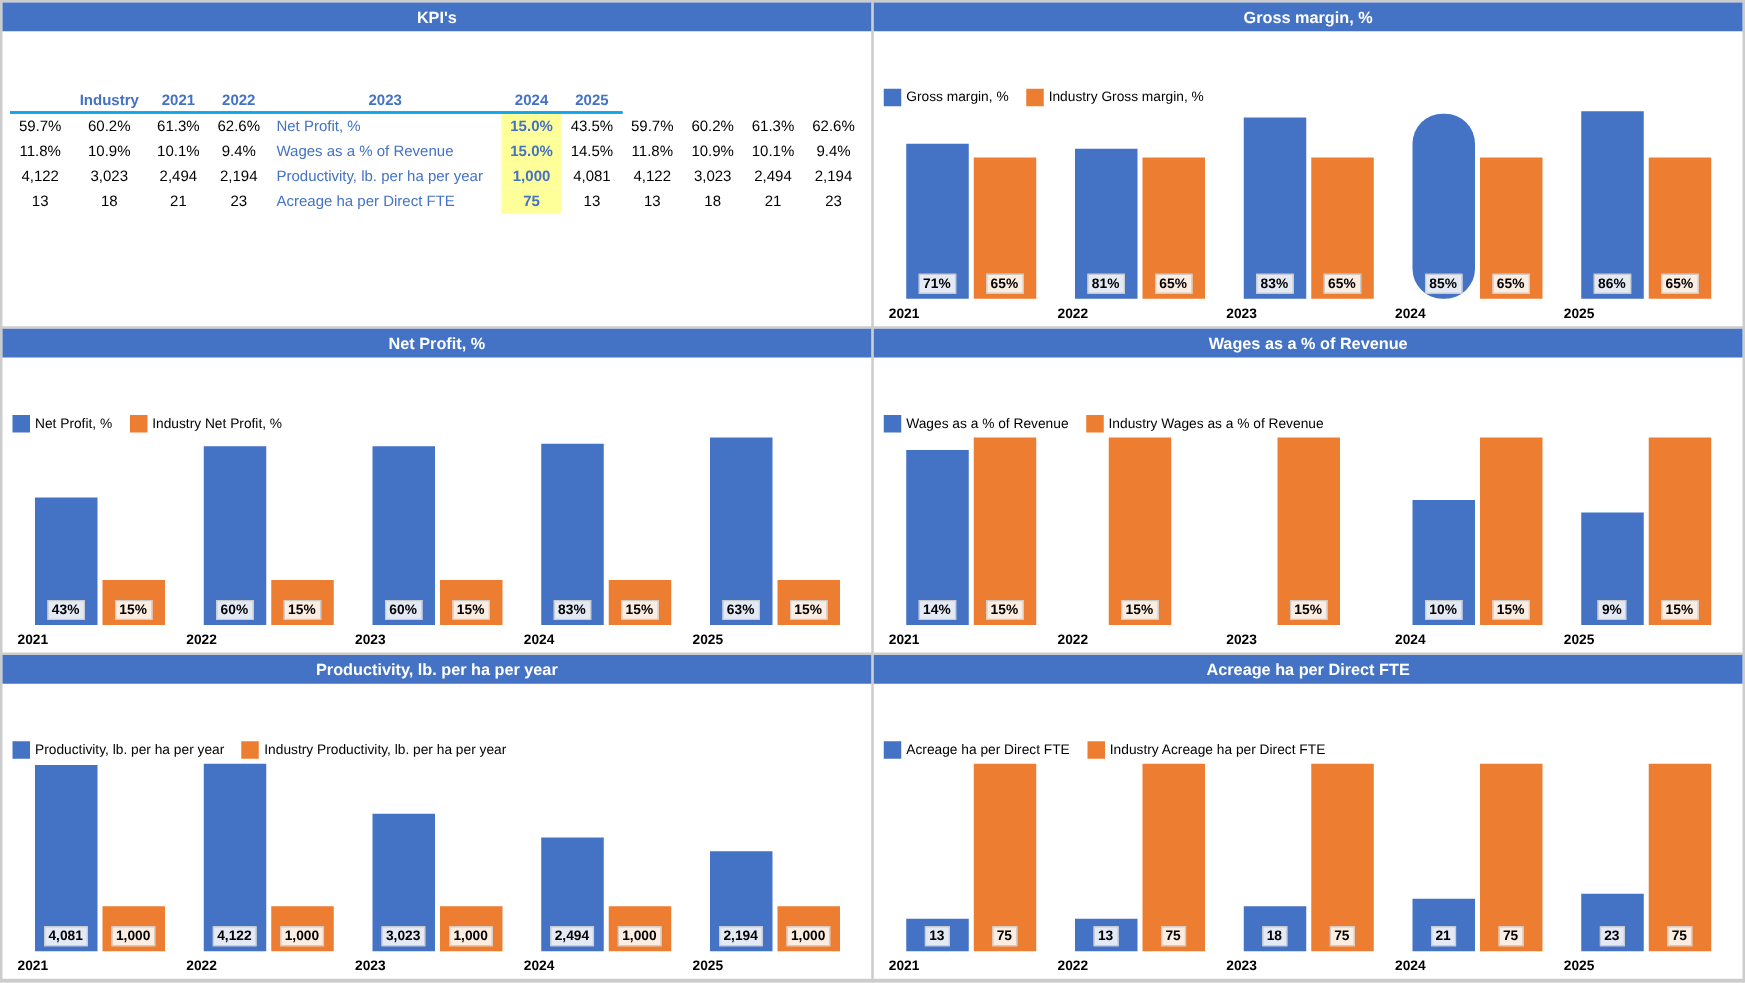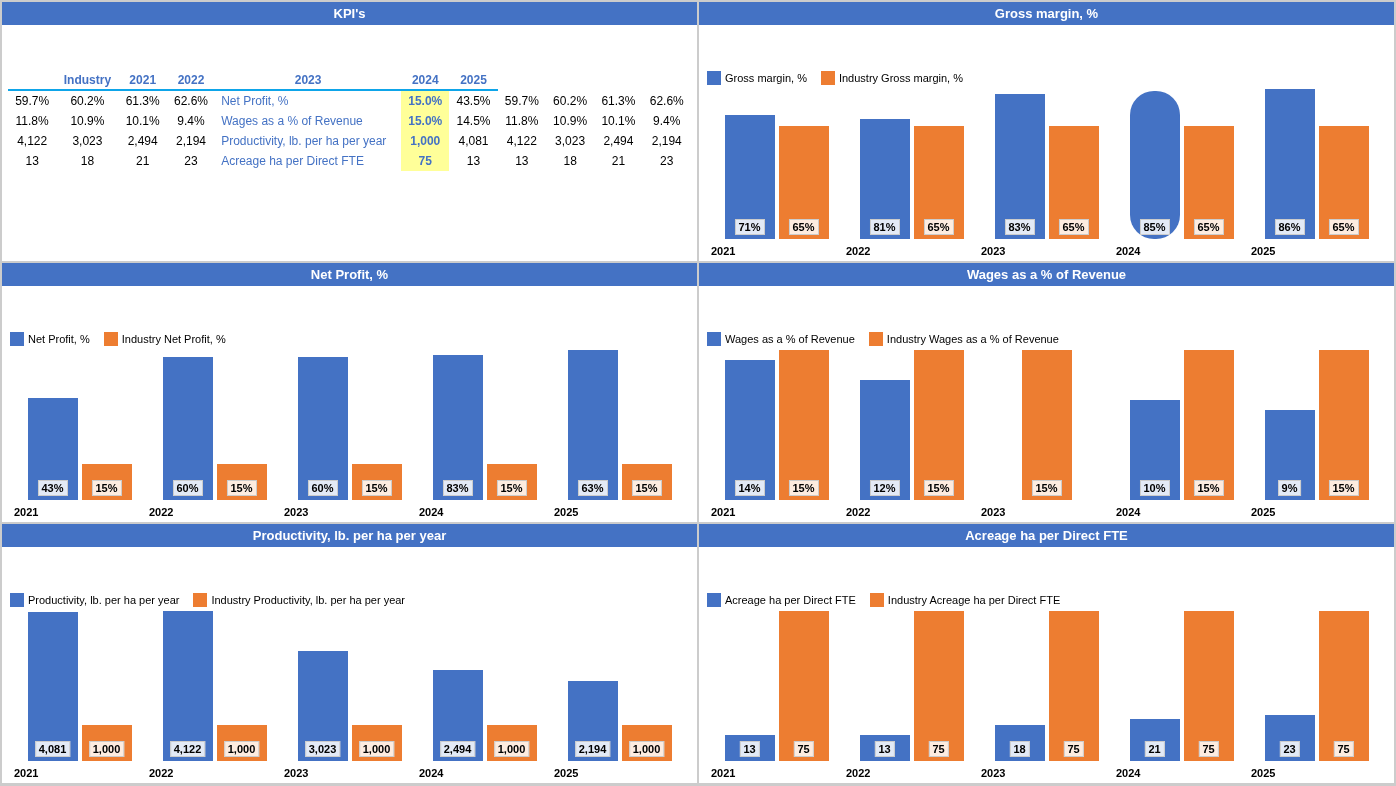--- a/index.html
+++ b/index.html
@@ -426,25 +426,20 @@
                 <div class="bar bar-orange" style="width: 50px; height: 150px; position: relative;">
                   <div class="bar-label">15%</div>
                 </div>
               </div>
             </div>
             <div class="bar-group-label">2021</div>
           </div>
           <div class="bar-group">
             <div class="bars-row">
               <div class="bar-wrap">
-                <div class="bar bar-blue" style="width: 50px; height: 120px; position: relative;">
-                  <div class="bar-label">12%</div>
-                </div>
-              </div>
-              <div class="bar-wrap">
                 <div class="bar bar-orange" style="width: 50px; height: 150px; position: relative;">
                   <div class="bar-label">15%</div>
                 </div>
               </div>
             </div>
             <div class="bar-group-label">2022</div>
           </div>
           <div class="bar-group">
             <div class="bars-row">
               <div class="bar-wrap">

